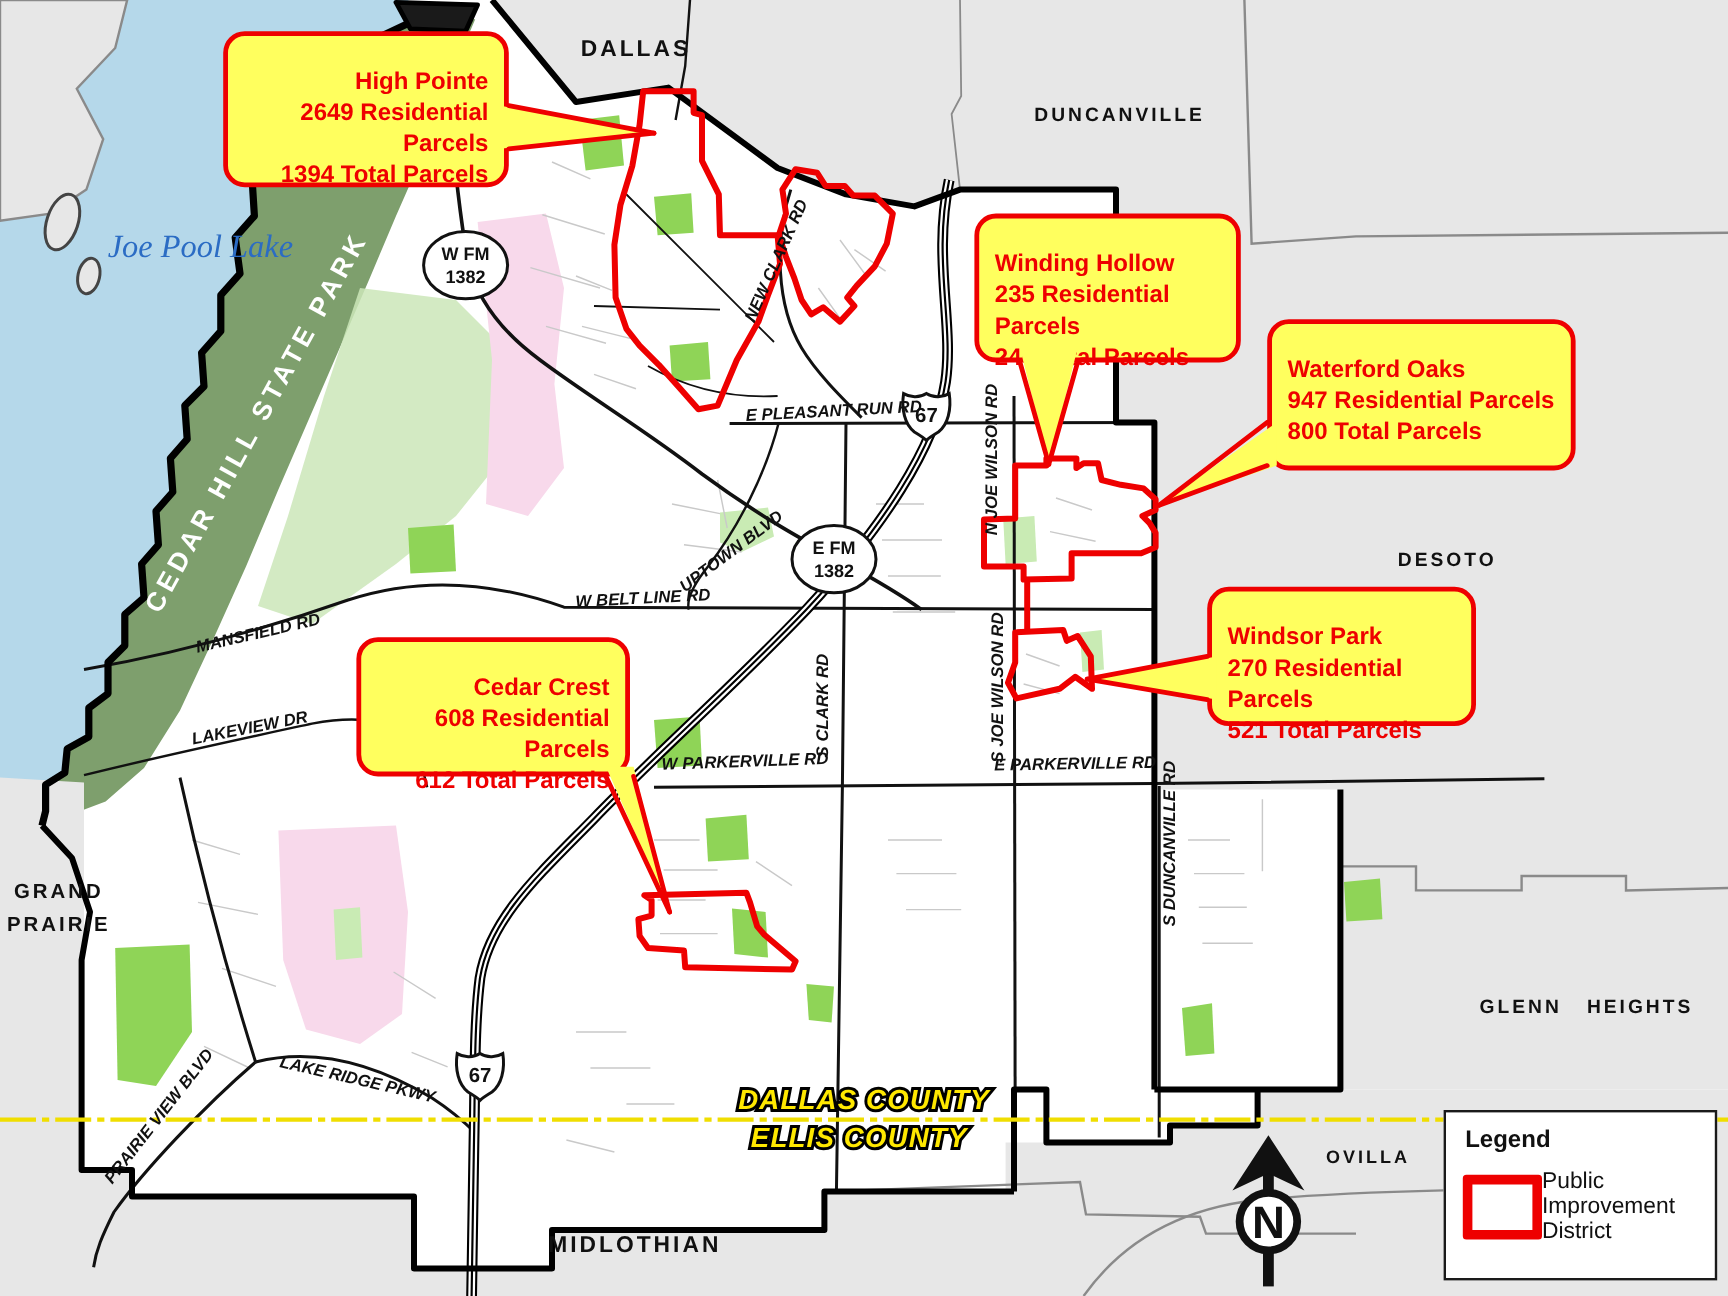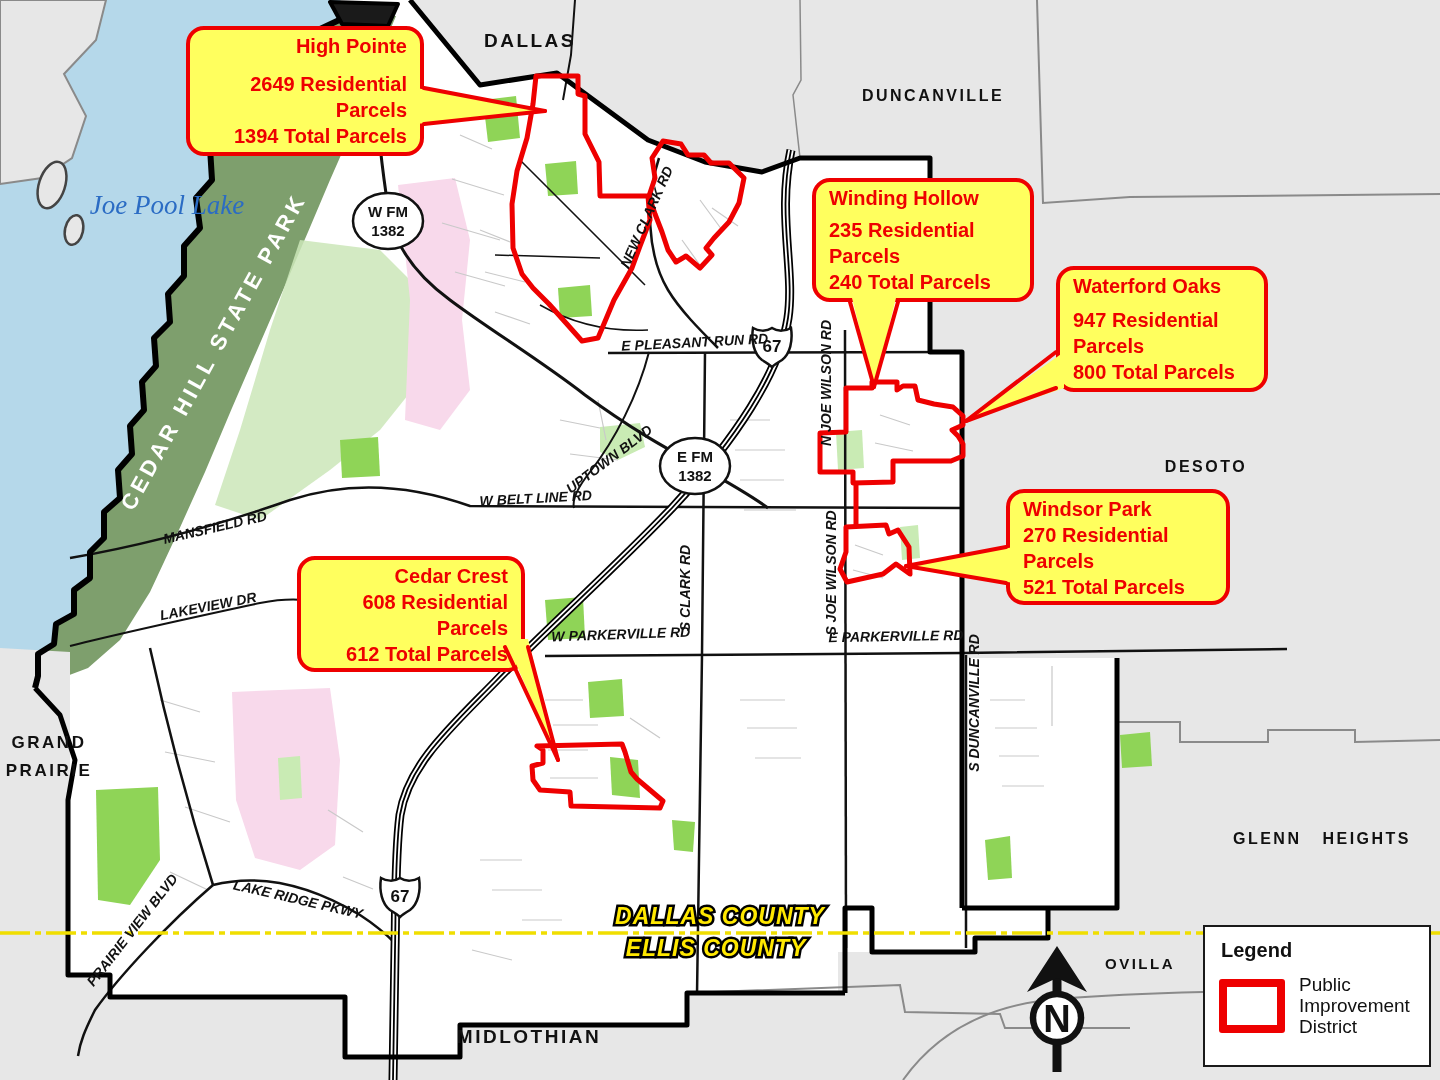--- a/index.html
+++ b/index.html
@@ -11,34 +11,34 @@
   text{font-family:"Liberation Sans",sans-serif}
   .city{font-weight:bold;fill:#111;letter-spacing:2.5px;font-size:16px}
   .road{font-style:italic;font-weight:bold;fill:#111;font-size:14px}
   .shieldtext{font-size:15px;fill:#111;font-weight:bold}
   .countylab{font-weight:bold;font-style:italic;font-size:23px;fill:#FFE800;
              stroke:#000;stroke-width:5px;paint-order:stroke;letter-spacing:1px}
   .parklab{font-weight:bold;font-size:22px;fill:#fff;letter-spacing:4px}
   .lakelab{font-family:"Liberation Serif",serif;font-style:italic;font-size:27px;fill:#2B6CC4}
   .callout{position:absolute;z-index:20;background:#FFFF5E;border:4px solid #EE0000;
            border-radius:18px;box-sizing:border-box;display:flex;flex-direction:column;
-           padding:3px 13px;color:#EE0000;font-weight:bold;font-size:20px;line-height:26px}
+           padding:25px 13px;color:#EE0000;font-weight:bold;font-size:20px;line-height:26px}
   .callout .c-stats{margin-top:auto}
   .align-right{text-align:right}
   .align-center{text-align:left}
   .align-left{text-align:left}
   #callout-high-pointe{left:186px;top:26px;width:238px;height:130px}
   #callout-winding-hollow{left:812px;top:178px;width:222px;height:124px}
-  #callout-waterford-oaks{left:1056px;top:266px;width:212px;height:126px}
+  #callout-waterford-oaks{left:1056px;top:266px;width:257px;height:126px}
   #callout-windsor-park{left:1006px;top:489px;width:224px;height:116px}
-  #callout-cedar-crest{left:297px;top:556px;width:228px;height:116px}
+  #callout-cedar-crest{left:297px;top:531px;width:228px;height:116px}
   #legend{position:absolute;z-index:20;left:1203px;top:925px;width:228px;height:142px;
           background:#fff;border:2px solid #1a1a1a;box-sizing:border-box}
   #legend .lg-title{font-size:20px;font-weight:bold;color:#111;margin:12px 0 0 16px}
-  #legend .lg-row{display:flex;align-items:center;gap:14px;margin:12px 0 0 14px}
+  #legend .lg-row{display:flex;align-items:center;margin:12px 0 0 14px}
   #legend .lg-swatch{width:50px;height:38px;border:8px solid #EE0000;background:#fff;
                      border-radius:3px;box-sizing:content-box;flex:0 0 auto}
   #legend .lg-label{font-size:19px;line-height:21px;color:#111;width:118px}
 </style>
 </head>
 <body>
 
 <svg id="map" width="1440" height="1080" viewBox="0 0 1440 1080">
 
   <path fill="#B5D8EA" d="M0,0 L340,0 L352,14 L318,30 L292,54 L258,58 L252,84 L234,98 L232,128 L210,148 L212,180 L196,198 L200,228 L184,246 L184,276 L168,294 L170,322 L154,338 L156,366 L142,382 L144,410 L130,426 L132,454 L118,470 L120,498 L104,512 L104,538 L90,552 L90,578 L74,590 L74,614 L56,624 L54,644 L38,654 L38,676 L35,688 L0,660 Z"></path>

